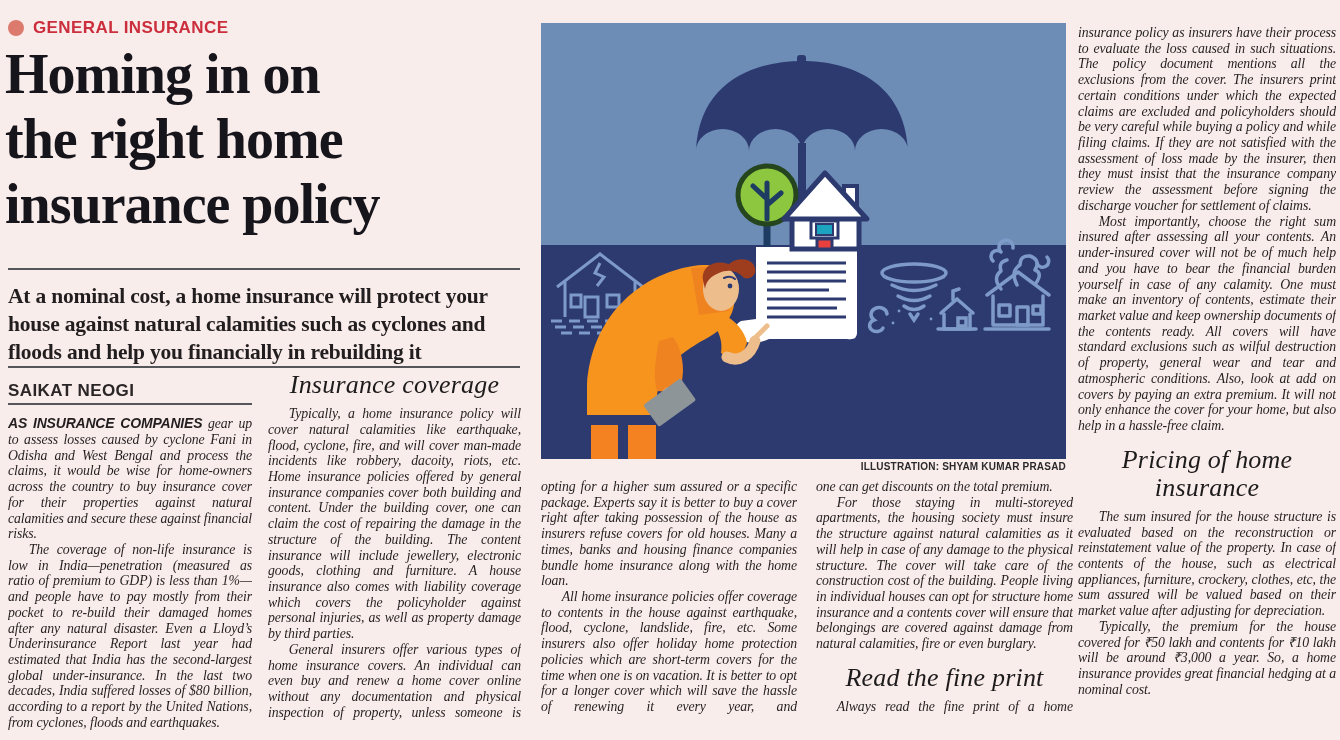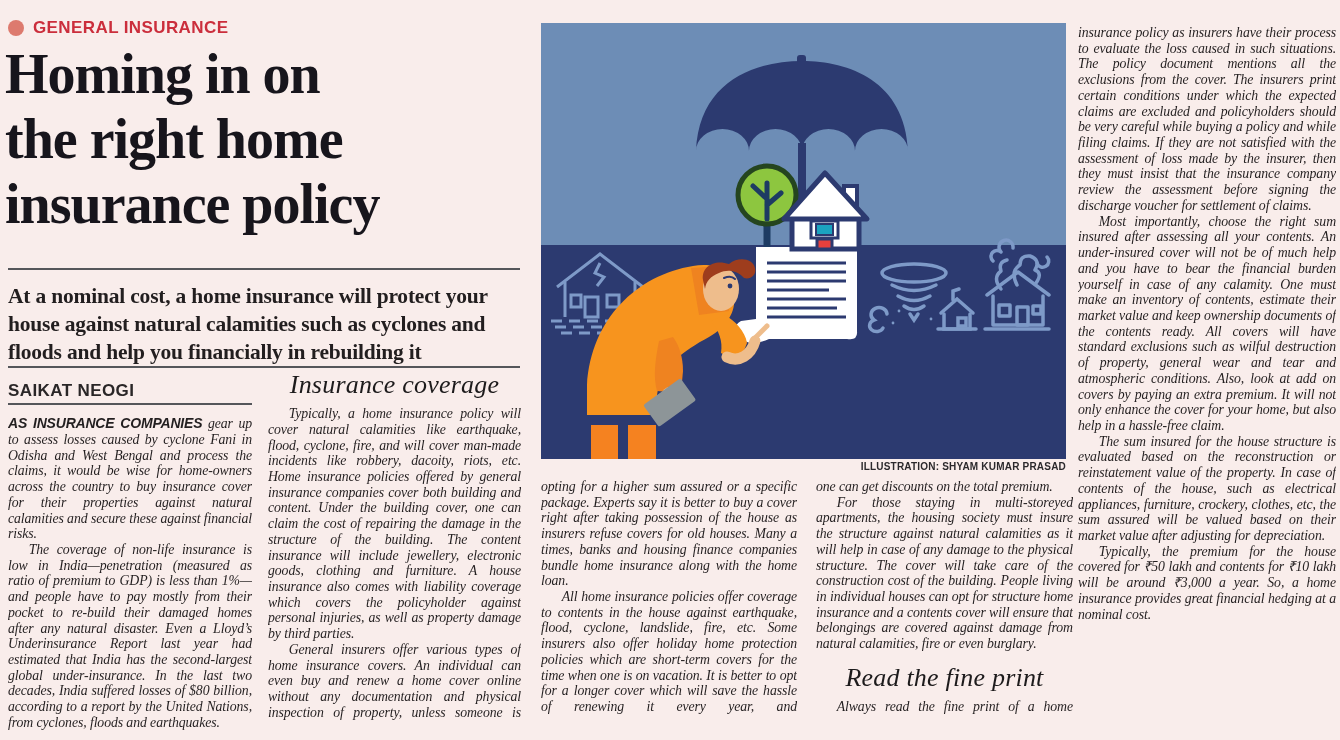--- a/index.html
+++ b/index.html
@@ -201,15 +201,16 @@
 <div class="abs col" id="col4">
   <p>one can get discounts on the total premium.</p>
   <p class="ind">For those staying in multi-storeyed apartments, the housing society must insure the structure against natural calamities as it will help in case of any damage to the physical structure. The cover will take care of the construction cost of the building. People living in individual houses can opt for structure home insurance and a contents cover will ensure that belongings are covered against damage from natural calamities, fire or even burglary.</p>
   <h3 class="colhead mid">Read the fine print</h3>
   <p class="ind runon">Always read the fine print of a home</p>
 </div>
 
 <div class="abs col" id="col5">
   <p>insurance policy as insurers have their process to evaluate the loss caused in such situations. The policy document mentions all the exclusions from the cover. The insurers print certain conditions under which the expected claims are excluded and policyholders should be very careful while buying a policy and while filing claims. If they are not satisfied with the assessment of loss made by the insurer, then they must insist that the insurance company review the assessment before signing the discharge voucher for settlement of claims.</p>
   <p class="ind">Most importantly, choose the right sum insured after assessing all your contents. An under-insured cover will not be of much help and you have to bear the financial burden yourself in case of any calamity. One must make an inventory of contents, estimate their market value and keep ownership documents of the contents ready. All covers will have standard exclusions such as wilful destruction of property, general wear and tear and atmospheric conditions. Also, look at add on covers by paying an extra premium. It will not only enhance the cover for your home, but also help in a hassle-free claim.</p>
+  <h3 class="colhead mid">Pricing of home insurance</h3>
   <p class="ind">The sum insured for the house structure is evaluated based on the reconstruction or reinstatement value of the property. In case of contents of the house, such as electrical appliances, furniture, crockery, clothes, etc, the sum assured will be valued based on their market value after adjusting for depreciation.</p>
   <p class="ind">Typically, the premium for the house covered for ₹50 lakh and contents for ₹10 lakh will be around ₹3,000 a year. So, a home insurance provides great financial hedging at a nominal cost.</p>
 </div>
 
 </body></html>

